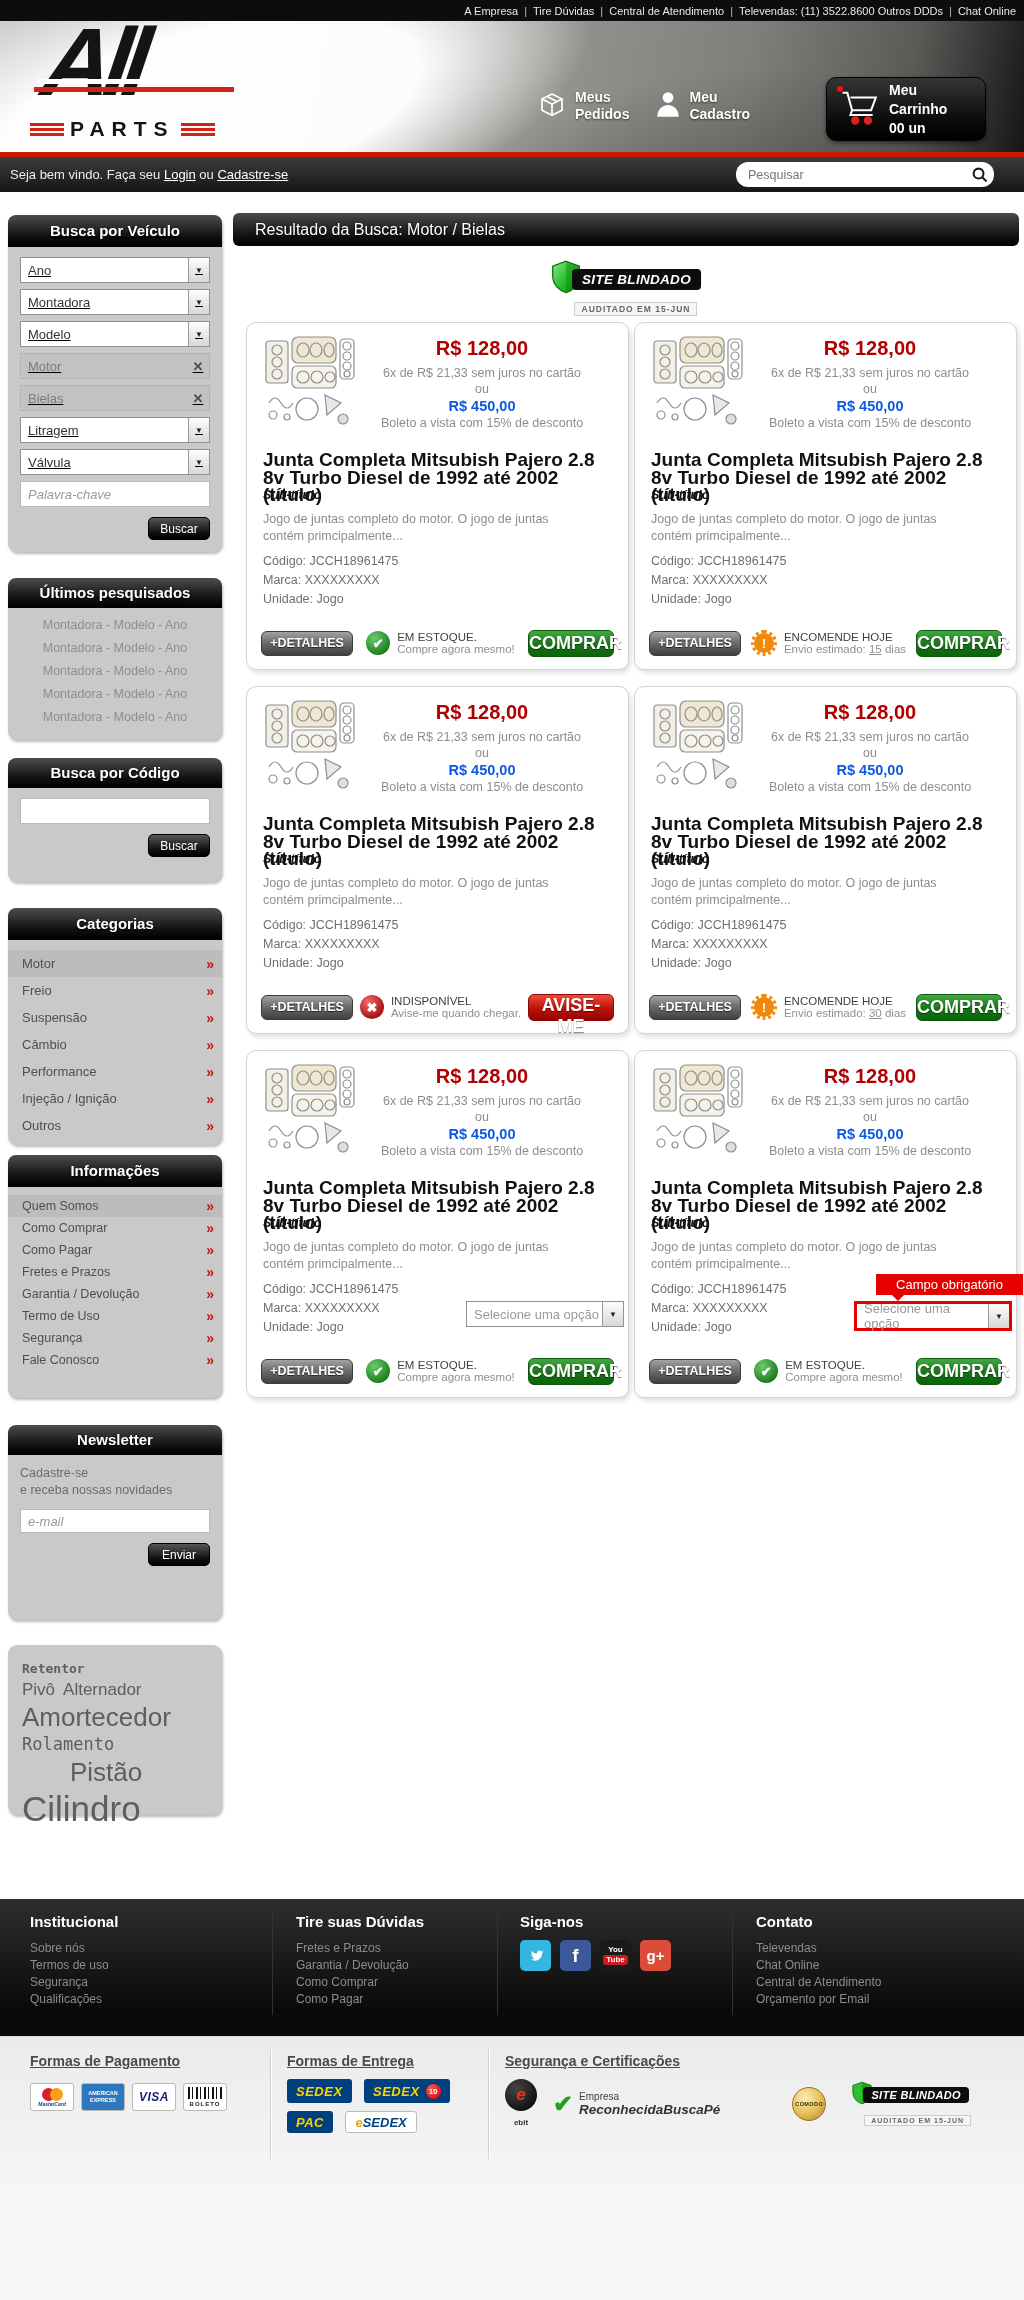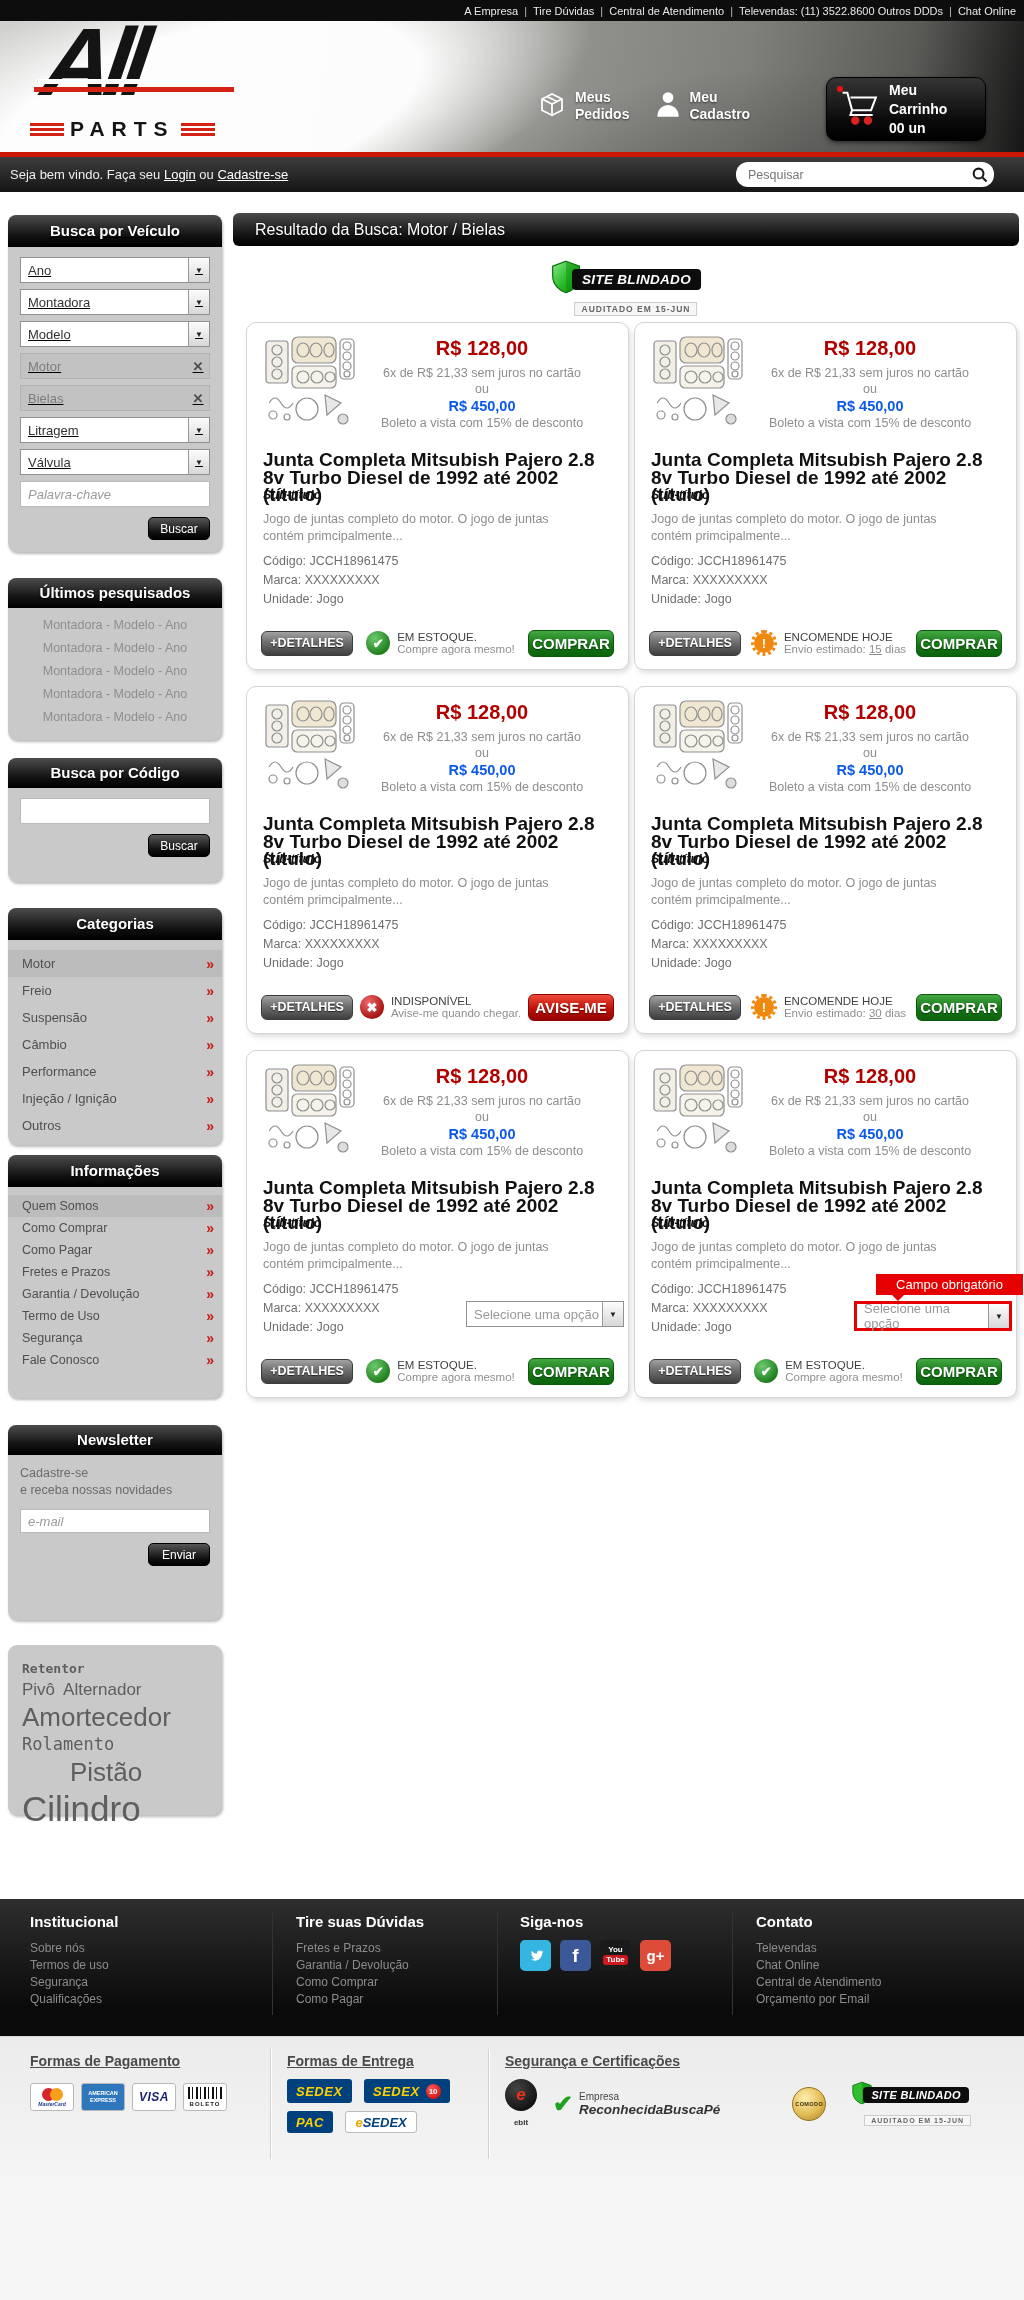--- a/index.html
+++ b/index.html
@@ -137,21 +137,21 @@
                  background:linear-gradient(180deg,#a2a2a2,#6e6e6e 45%,#3f3f3f); text-shadow:0 1px 1px #222; }
   .p-status { flex:1; display:flex; align-items:center; justify-content:center; gap:7px; }
   .sicon { width:24px; height:24px; border-radius:50%; color:#fff; font-size:13px; font-weight:bold;
            display:flex; align-items:center; justify-content:center; flex:none; }
   .sicon.in_stock { background:radial-gradient(circle at 35% 30%,#6cc96c,#1b7c1b 75%); }
   .sicon.order { background:#f0880e; border:3px dotted #f0880e; background-clip:padding-box; width:26px; height:26px; }
   .sicon.unavailable { background:radial-gradient(circle at 35% 30%,#ef6a6a,#a31010 75%); }
   .s-txt .s1 { font-size:11.5px; color:#3f3f3f; }
   .s-txt .s2 { font-size:11.5px; color:#8f8f8f; }
   .s-txt .u { text-decoration:underline; }
-  .btn-buy, .btn-notify { width:86px; height:27px; border-radius:6px; color:#fff; font-size:15px; font-weight:bold;
+  .btn-buy, .btn-notify { width:86px; height:27px; border-radius:6px; color:#fff; font-size:18px; font-weight:bold;
            cursor:pointer; font-family:"Liberation Sans",sans-serif; text-shadow:0 1px 1px rgba(0,0,0,.5); }
   .btn-buy { border:1px solid #0a5a0a; background:linear-gradient(180deg,#42a942,#177417 55%,#0b630b); }
   .btn-notify { border:1px solid #8f0505; background:linear-gradient(180deg,#ef4b3b,#bb1208 55%,#930404); }
 
   
   .footer { position:absolute; left:0; top:1899px; width:1024px; height:137px;
             background:linear-gradient(180deg,#2e2e2e,#0a0a0a 80%); }
   .f-col { position:absolute; top:14px; }
   .f-col h4 { color:#fff; font-size:15px; font-weight:bold; margin-bottom:10px; }
   .f-link { color:#8c8c8c; font-size:12px; line-height:17px; cursor:pointer; }

